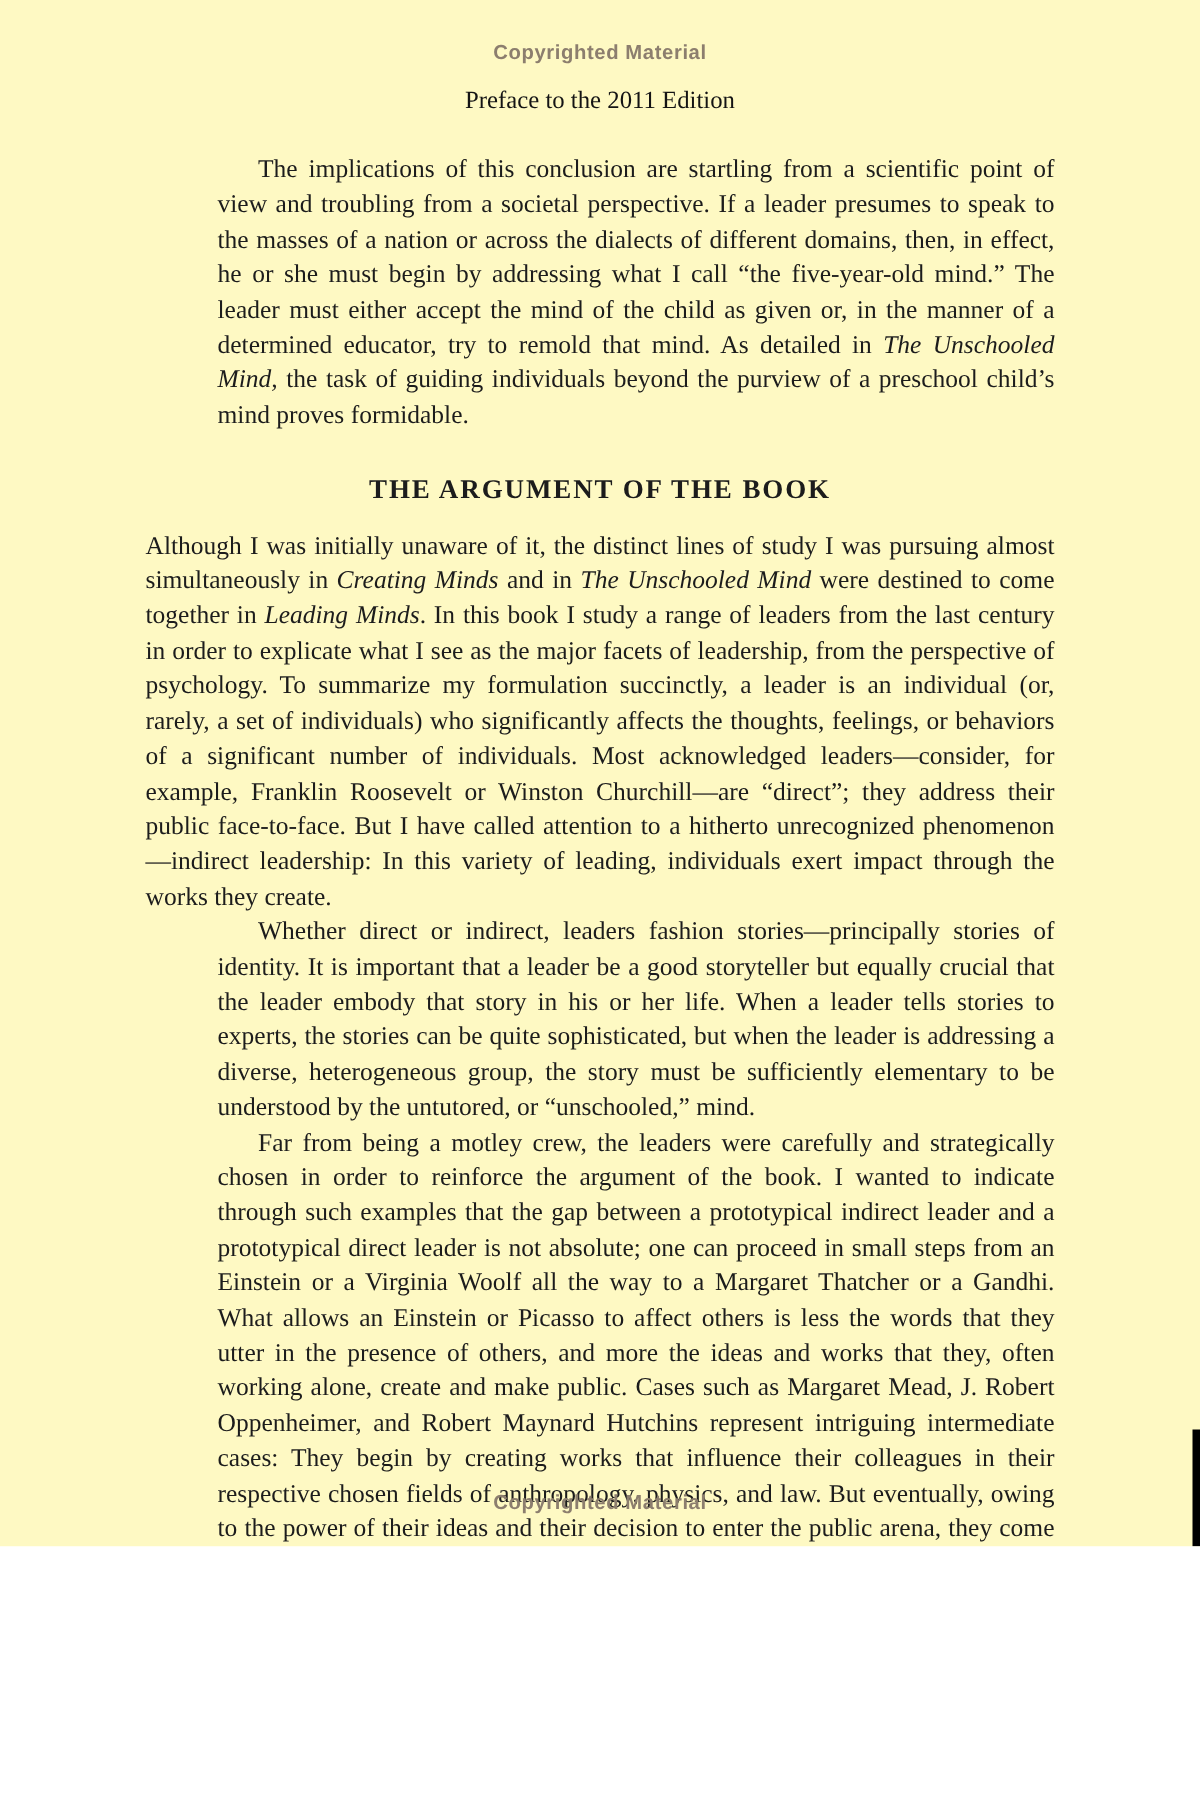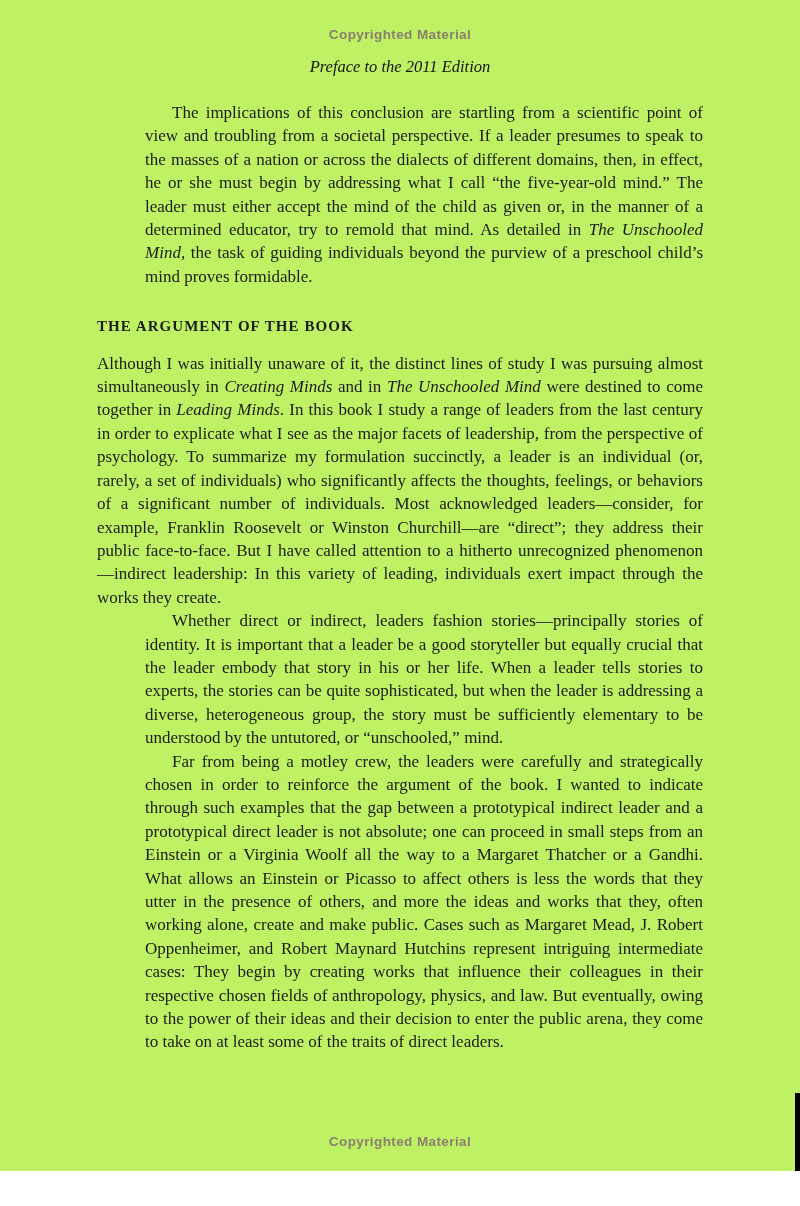--- a/index.html
+++ b/index.html
@@ -3,56 +3,55 @@
 <meta charset="utf-8">
 <style>
   html, body {
     margin: 0;
     padding: 0;
     background: #ffffff;
   }
   .page {
     position: relative;
     width: 800px;
-    height: 1171px;
-    background: #bef264;
+    height: 1031px;
+    background: #fef9c3;
     font-family: "Liberation Serif", serif;
     color: #1c1c1c;
     overflow: hidden;
     box-sizing: border-box;
   }
   .top-watermark, .bottom-watermark {
     text-align: center;
     font-family: "Liberation Sans", sans-serif;
     font-size: 13.5px;
     letter-spacing: 0.4px;
     color: #8c7e6e;
     font-weight: 600;
   }
   .top-watermark { padding-top: 27px; }
   .running-header {
     text-align: center;
-    font-style: italic;
     font-size: 16.5px;
     margin-top: 15px;
     color: #141414;
   }
   .body-blocks {
     margin: 24px 97px 0 97px;
     width: 606px;
     text-align: justify;
     font-size: 17px;
     line-height: 23.4px;
   }
   .para { margin: 0; }
   .para.indent { text-indent: 27px; margin-left: 48px; }
   .it { font-style: italic; }
   .section-heading {
-    text-align: left;
-    font-size: 15px;
+    text-align: center;
+    font-size: 18px;
     font-weight: bold;
     letter-spacing: 0.07em;
     margin: 27px 0 13px 0;
     text-indent: 0;
   }
   .page-number {
     position: absolute;
     bottom: 58px;
     left: 0;
     width: 100%;

